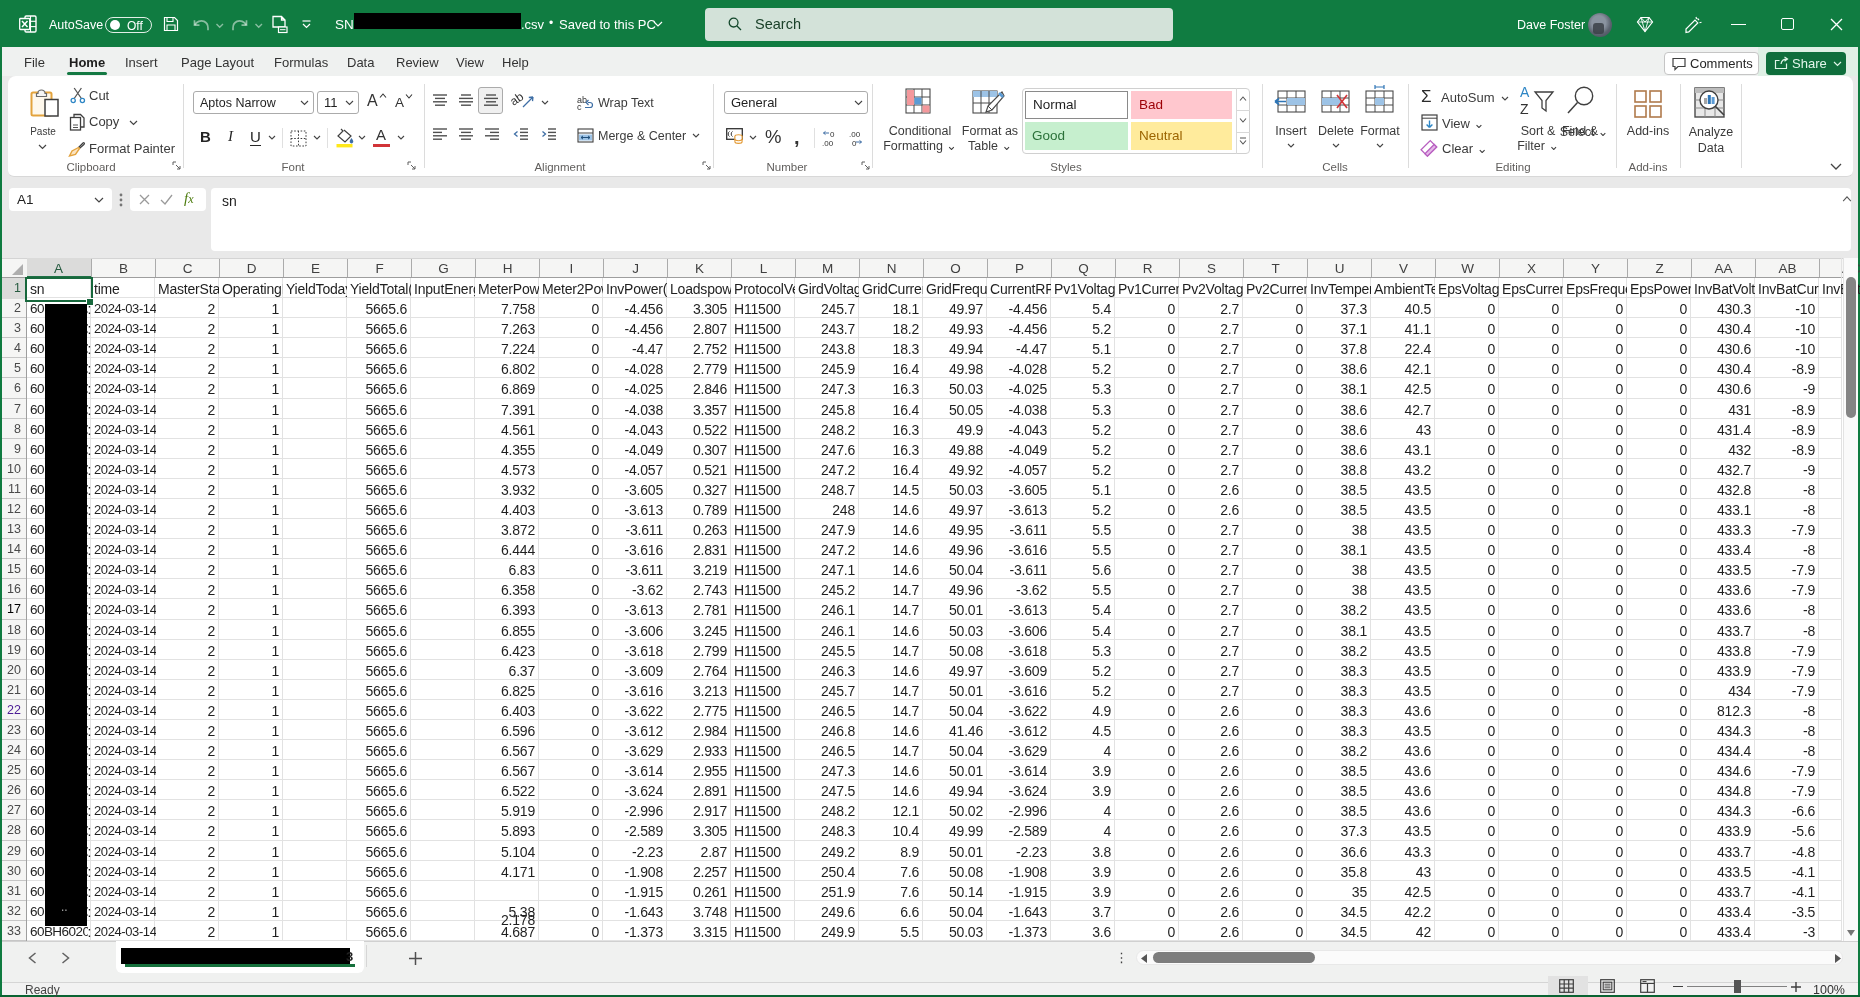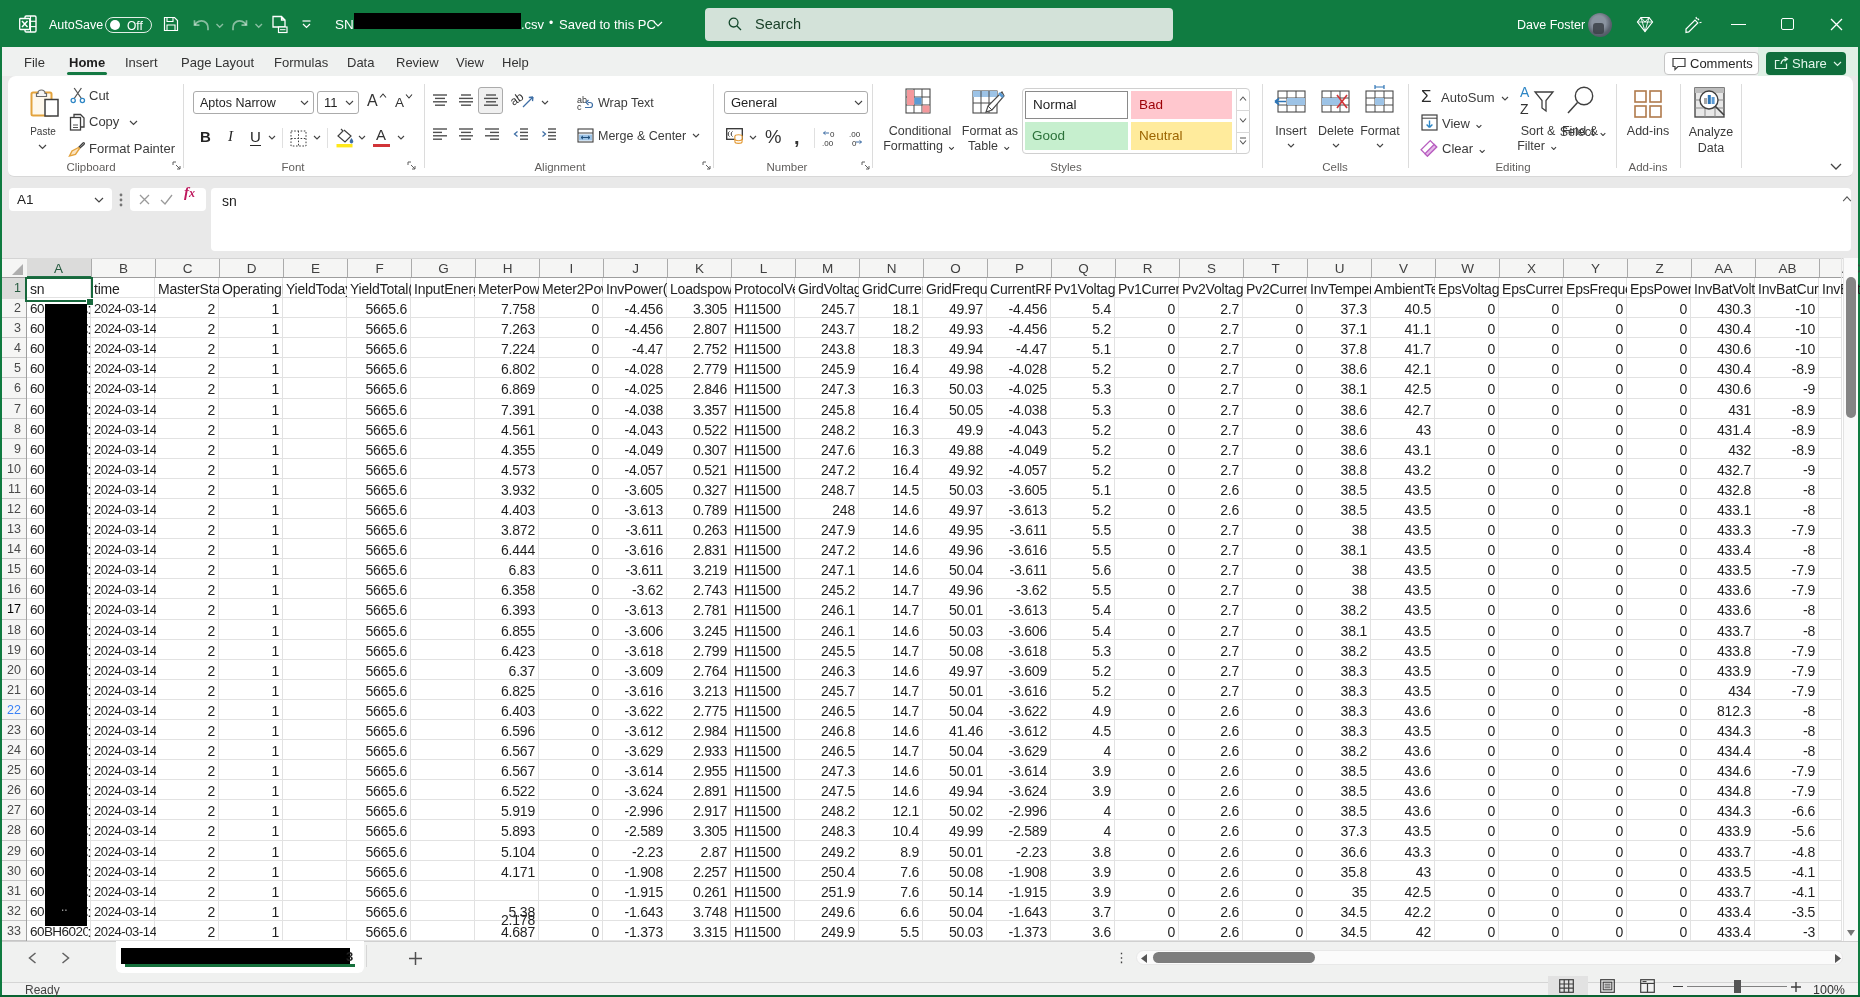--- a/index.html
+++ b/index.html
@@ -452,21 +452,21 @@
     <circle cx="2" cy="7" r="1.4" fill="#777"></circle>
     <circle cx="2" cy="12" r="1.4" fill="#777"></circle>
   </svg>
 <div class="ab" style="left:130px;top:188px;width:76px;height:23px;background:#fff;border-radius:4px"></div>
 <svg class="ab" style="left:139px;top:194px" width="11" height="11" viewBox="0 0 11 11">
     <path d="M1 1l9 9M10 1l-9 9" stroke="#9a9a9a" stroke-width="1.3"></path>
   </svg>
 <svg class="ab" style="left:160px;top:194px" width="13" height="11" viewBox="0 0 13 11">
     <path d="M1 6l4 4 7-9" fill="none" stroke="#9a9a9a" stroke-width="1.3"></path>
   </svg>
-<div class="ab" style="left:184px;top:184px;font-size:15px;font-style:italic;font-family:'Liberation Serif',serif;color:#be185d;font-weight:700">f<span style="font-size:12px">x</span></div>
+<div class="ab" style="left:184px;top:190px;font-size:15px;font-style:italic;font-family:'Liberation Serif',serif;color:#4d7c0f;font-weight:400">f<span style="font-size:12px">x</span></div>
 <div class="ab" style="left:211px;top:188px;width:1640px;height:63px;background:#fff;border-radius:4px"></div>
 <div class="ab" style="left:222px;top:193px;font-size:14px;color:#1f1f1f">sn</div>
 <svg class="ab" style="left:1842px;top:196px" width="10" height="6" viewBox="0 0 11 7">
     <path d="M1 6l4.5-5L10 6" fill="none" stroke="#555" stroke-width="1.2"></path>
   </svg>
 <div class="ab" style="left:2px;top:258px;width:1841px;height:683px;background:#fff"></div>
 <div class="ab" style="left:2px;top:258px;width:1841px;height:20px;background:#F5F5F4;border-bottom:1px solid #9E9E9E;border-top:1px solid #D4D4D4"></div>
 <svg class="ab" style="left:11px;top:263px" width="13" height="13" viewBox="0 0 13 13">
     <path d="M12 1v11H1z" fill="#AEAEAE"></path>
   </svg>
@@ -544,21 +544,21 @@
 <div class="rh" style="top:502px;color:#4a4a4a">12</div>
 <div class="rh" style="top:522px;color:#4a4a4a">13</div>
 <div class="rh" style="top:542px;color:#4a4a4a">14</div>
 <div class="rh" style="top:562px;color:#4a4a4a">15</div>
 <div class="rh" style="top:582px;color:#4a4a4a">16</div>
 <div class="rh" style="top:602px;color:#000000">17</div>
 <div class="rh" style="top:623px;color:#4a4a4a">18</div>
 <div class="rh" style="top:643px;color:#4a4a4a">19</div>
 <div class="rh" style="top:663px;color:#4a4a4a">20</div>
 <div class="rh" style="top:683px;color:#4a4a4a">21</div>
-<div class="rh" style="top:703px;color:#3b82f6">22</div>
+<div class="rh" style="top:703px;color:#4c1d95">22</div>
 <div class="rh" style="top:723px;color:#4a4a4a">23</div>
 <div class="rh" style="top:743px;color:#4a4a4a">24</div>
 <div class="rh" style="top:763px;color:#4a4a4a">25</div>
 <div class="rh" style="top:783px;color:#4a4a4a">26</div>
 <div class="rh" style="top:803px;color:#4a4a4a">27</div>
 <div class="rh" style="top:823px;color:#4a4a4a">28</div>
 <div class="rh" style="top:844px;color:#4a4a4a">29</div>
 <div class="rh" style="top:864px;color:#4a4a4a">30</div>
 <div class="rh" style="top:884px;color:#4a4a4a">31</div>
 <div class="rh" style="top:904px;color:#4a4a4a">32</div>
@@ -662,21 +662,21 @@
     <b style="left:667px;top:341px" class="cell">2.752</b>
     <b style="left:795px;top:341px" class="cell">243.8</b>
     <b style="left:859px;top:341px" class="cell">18.3</b>
     <b style="left:923px;top:341px" class="cell">49.94</b>
     <b style="left:987px;top:341px" class="cell">-4.47</b>
     <b style="left:1051px;top:341px" class="cell">5.1</b>
     <b style="left:1115px;top:341px" class="cell">0</b>
     <b style="left:1179px;top:341px" class="cell">2.7</b>
     <b style="left:1243px;top:341px" class="cell">0</b>
     <b style="left:1307px;top:341px" class="cell">37.8</b>
-    <b style="left:1371px;top:341px" class="cell">41.7</b>
+    <b style="left:1371px;top:341px" class="cell">22.4</b>
     <b style="left:1435px;top:341px" class="cell">0</b>
     <b style="left:1499px;top:341px" class="cell">0</b>
     <b style="left:1563px;top:341px" class="cell">0</b>
     <b style="left:1627px;top:341px" class="cell">0</b>
     <b style="left:1691px;top:341px" class="cell">430.6</b>
     <b style="left:1755px;top:341px" class="cell">-10</b>
     <div class="lcell" style="left:30px;top:341px;width:57.5px;font-size:13.5px;letter-spacing:-0.55px">60BH6020</div>
     <div class="lcell" style="left:87.5px;top:341px;width:3.5px">:</div>
     <div class="lcell" style="left:94px;top:341px;width:61.5px;font-size:13px;letter-spacing:-0.4px">2024-03-14 0:00</div>
     <div class="lcell" style="left:734px;top:341px;width:58px">H11500</div>

